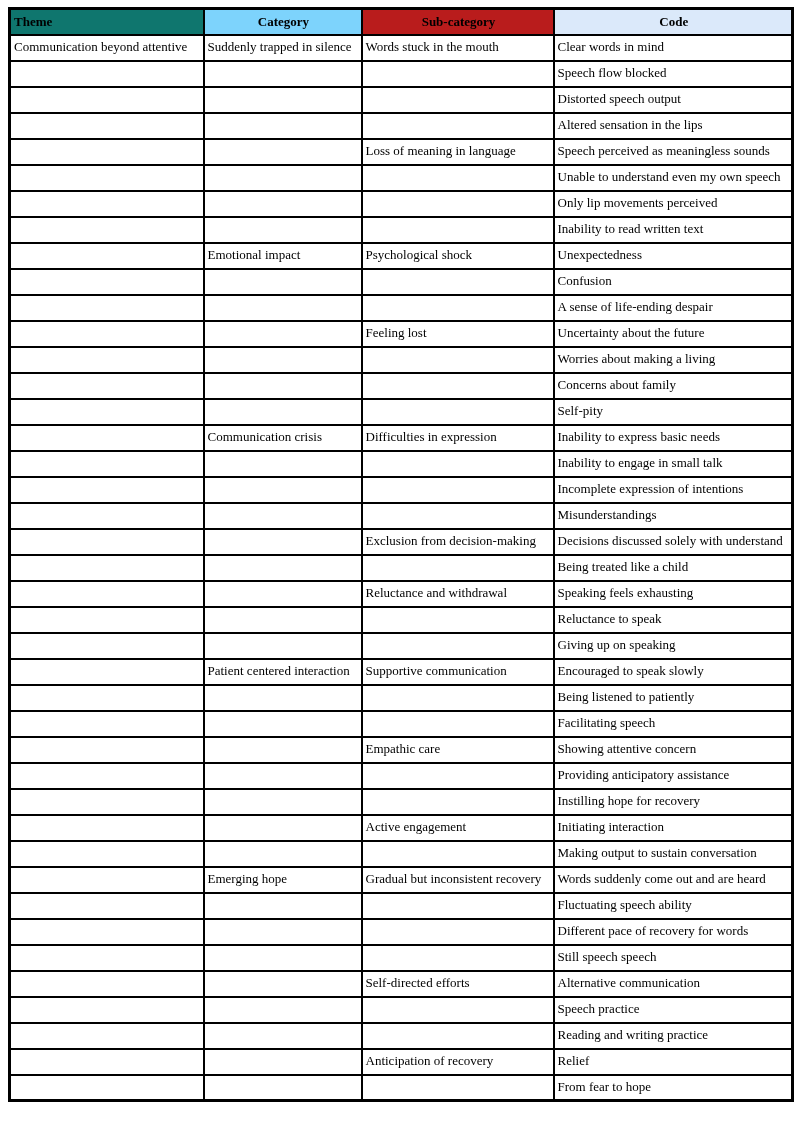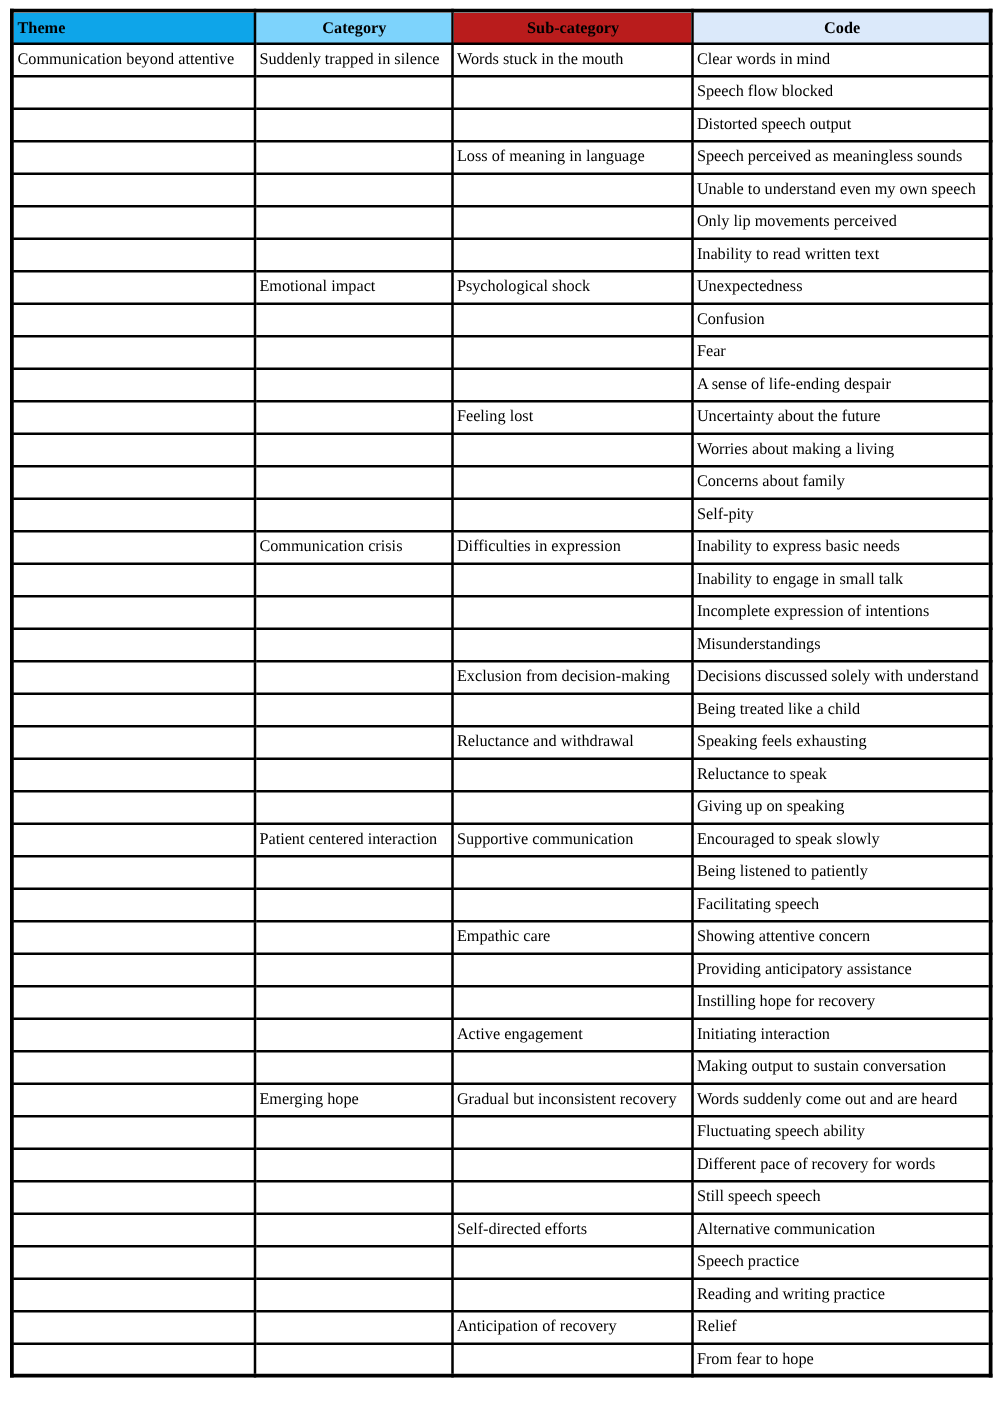--- a/index.html
+++ b/index.html
@@ -45,21 +45,21 @@
 
 <table class="coding-table">
   <colgroup>
     <col class="col-theme">
     <col class="col-category">
     <col class="col-subcat">
     <col class="col-code">
   </colgroup>
   <thead>
     <tr>
-      <th class="left" style="background: #0ea5e9;">Theme</th>
+      <th class="left" style="background: #0f766e;">Theme</th>
       <th style="background: #7dd3fc;">Category</th>
       <th style="background: #b91c1c;">Sub-category</th>
       <th style="background: rgb(219, 233, 250);">Code</th>
     </tr>
   </thead>
   <tbody>
       <tr>
         <td>Communication beyond attentive</td>
         <td>Suddenly trapped in silence</td>
         <td>Words stuck in the mouth</td>
@@ -73,20 +73,26 @@
       </tr>
       <tr>
         <td></td>
         <td></td>
         <td></td>
         <td>Distorted speech output</td>
       </tr>
       <tr>
         <td></td>
         <td></td>
+        <td></td>
+        <td>Altered sensation in the lips</td>
+      </tr>
+      <tr>
+        <td></td>
+        <td></td>
         <td>Loss of meaning in language</td>
         <td>Speech perceived as meaningless sounds</td>
       </tr>
       <tr>
         <td></td>
         <td></td>
         <td></td>
         <td>Unable to understand even my own speech</td>
       </tr>
       <tr>
@@ -105,26 +111,20 @@
         <td></td>
         <td>Emotional impact</td>
         <td>Psychological shock</td>
         <td>Unexpectedness</td>
       </tr>
       <tr>
         <td></td>
         <td></td>
         <td></td>
         <td>Confusion</td>
-      </tr>
-      <tr>
-        <td></td>
-        <td></td>
-        <td></td>
-        <td>Fear</td>
       </tr>
       <tr>
         <td></td>
         <td></td>
         <td></td>
         <td>A sense of life-ending despair</td>
       </tr>
       <tr>
         <td></td>
         <td></td>

